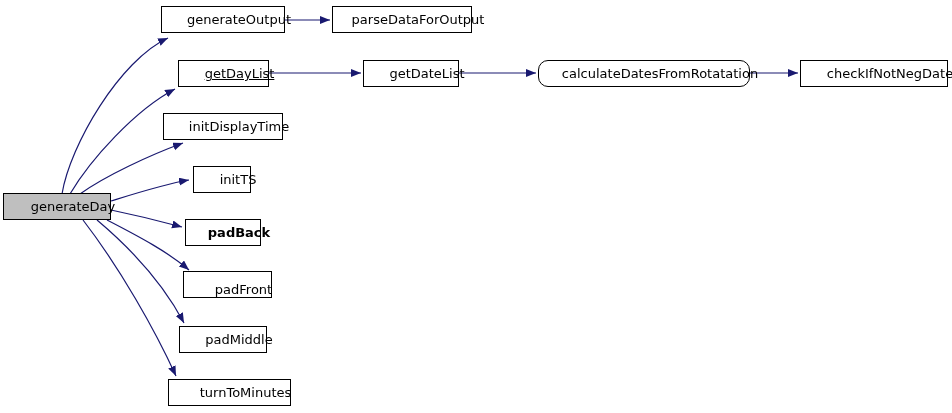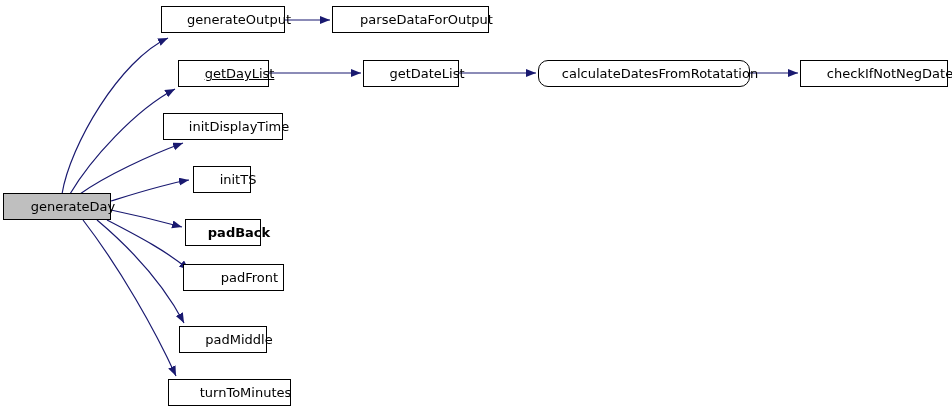--- a/index.html
+++ b/index.html
@@ -86,21 +86,21 @@
   </svg>
 
   <div class="node highlight" style="left:3px; top:193px; width:108px;justify-content:center;">
     <span>generateDay</span>
   </div>
 
   <div class="node" style="left:161px; top:6px; width:124px;">
     <span>generateOutput</span>
   </div>
 
-  <div class="node" style="left:332px; top:6px; width:157px;">
+  <div class="node" style="left:332px; top:6px; width:140px;">
     <span>parseDataForOutput</span>
   </div>
 
   <div class="node" style="left:178px; top:60px; width:91px;text-decoration:underline;">
     <span>getDayList</span>
   </div>
 
   <div class="node" style="left:363px; top:60px; width:96px;">
     <span>getDateList</span>
   </div>
@@ -118,21 +118,21 @@
   </div>
 
   <div class="node" style="left:193px; top:166px; width:58px;">
     <span>initTS</span>
   </div>
 
   <div class="node" style="left:185px; top:219px; width:76px;font-weight:bold;">
     <span>padBack</span>
   </div>
 
-  <div class="node" style="left:183px; top:264px; width:101px;">
+  <div class="node" style="left:183px; top:271px; width:89px;align-items:flex-end;">
     <span>padFront</span>
   </div>
 
   <div class="node" style="left:179px; top:326px; width:88px;">
     <span>padMiddle</span>
   </div>
 
   <div class="node" style="left:168px; top:379px; width:123px;">
     <span>turnToMinutes</span>
   </div>

